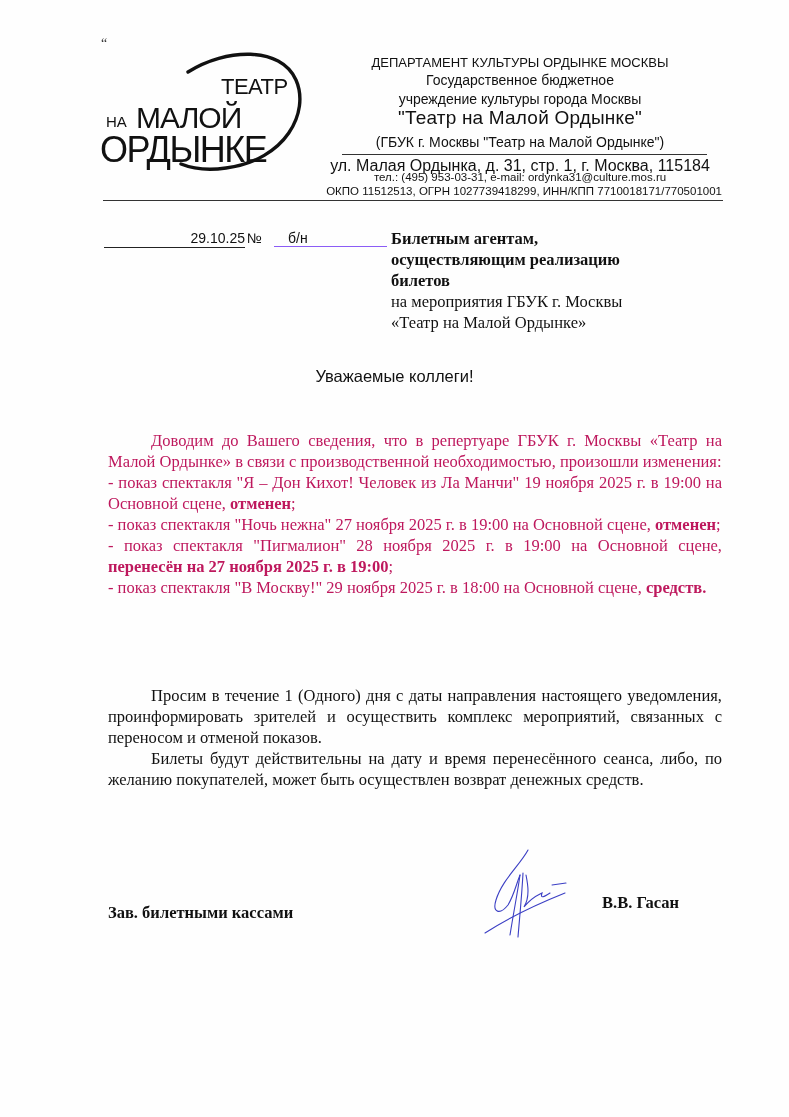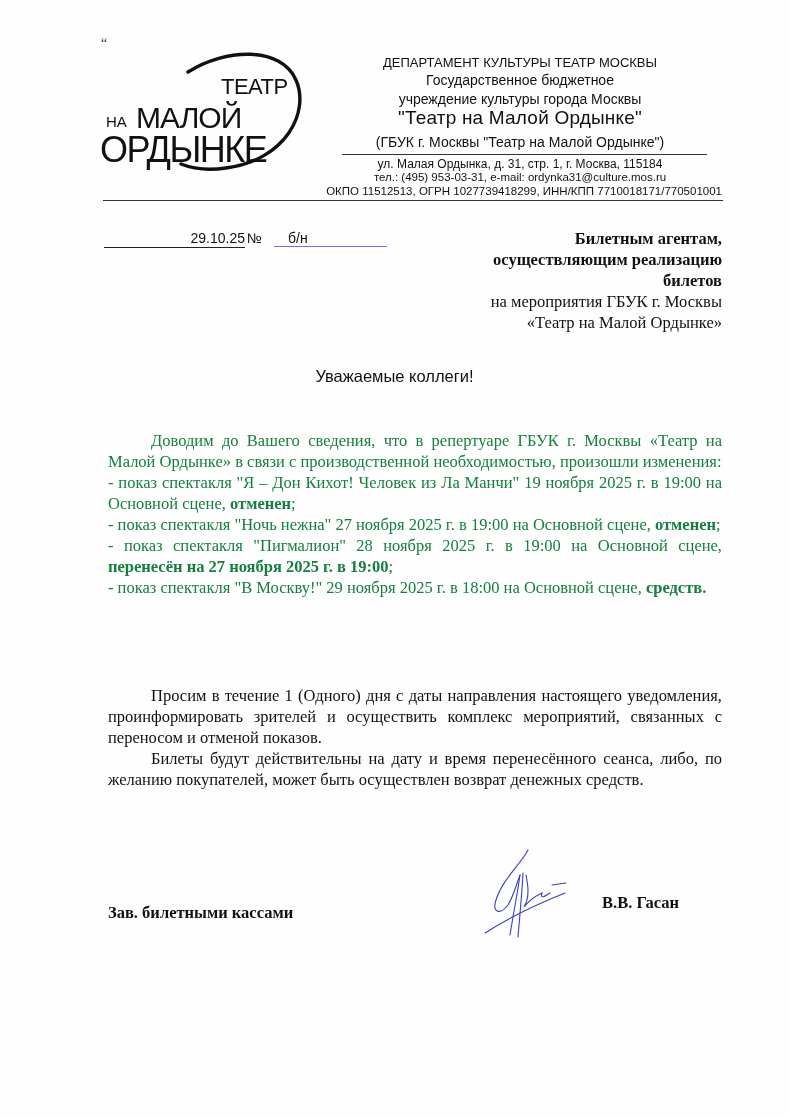--- a/index.html
+++ b/index.html
@@ -7,36 +7,36 @@
   .page { position:absolute; left:0; top:0; width:789px; height:1117px; background:#fefefe; }
   .quote-mark { position:absolute; left:101px; top:36px; font-family:"Liberation Serif", serif; font-size:14px; color:#333; }
   .logo { position:absolute; left:96px; top:50px; width:240px; height:125px; }
   .hdr { position:absolute; left:300px; width:440px; text-align:center; font-family:"Liberation Sans", sans-serif; color:#111; white-space:nowrap; }
   .hdr-dept { top:55px; font-size:13px; left:320px; width:400px; }
   .hdr-line2 { top:72px; font-size:14px; left:320px; width:400px; }
   .hdr-line3 { top:91px; font-size:14px; left:320px; width:400px; }
   .hdr-name { top:107px; font-size:19px; left:320px; width:400px; letter-spacing:0.2px; }
   .hdr-short { top:134px; font-size:14px; left:320px; width:400px; }
   .rule1 { position:absolute; left:342px; top:154px; width:365px; height:1px; background:#333; }
-  .hdr-addr { top:157px; font-size:12px; left:320px; width:400px; }
+  .hdr-addr { top:157px; font-size:16px; left:320px; width:400px; }
   .hdr-tel { top:171px; font-size:11.5px; left:320px; width:400px; }
   .hdr-okpo { top:185px; font-size:11.5px; left:290px; width:432px; text-align:right; }
   .rule2 { position:absolute; left:103px; top:200px; width:620px; height:1px; background:#333; }
 
   .date-row { position:absolute; left:104px; top:229px; font-family:"Liberation Sans", sans-serif; font-size:14px; }
   .date-field { position:absolute; left:0; top:0; width:137px; border-bottom:1px solid #222; text-align:right; padding-left:4px; height:18px; line-height:18px; }
   .no-sign { position:absolute; left:143px; top:0; height:18px; line-height:18px; }
   .no-field { position:absolute; left:170px; top:0; width:113px; border-bottom:1px solid #8b5cf6; height:18px; line-height:18px; padding-left:14px; box-sizing:border-box; }
 
-  .addressee { position:absolute; left:406px; top:228px; width:316px; text-align:right; font-family:"Liberation Serif", serif; font-size:16.5px; line-height:21px; color:#111; }
+  .addressee { position:absolute; left:391px; top:228px; width:316px; text-align:left; font-family:"Liberation Serif", serif; font-size:16.5px; line-height:21px; color:#111; }
   .addressee .b { font-weight:bold; }
 
   .greeting { position:absolute; left:0; width:789px; top:367px; text-align:center; font-family:Liberation Sans, sans-serif; font-size:16.5px; }
 
-  .body { position:absolute; left:108px; top:430px; width:614px; font-family:"Liberation Serif", serif; font-size:16.5px; line-height:21px; color:#15803d; }
+  .body { position:absolute; left:108px; top:430px; width:614px; font-family:"Liberation Serif", serif; font-size:16.5px; line-height:21px; color:#be185d; }
   .p { text-align:justify; margin:0; }
   .indent { text-indent:43px; }
   .b { font-weight:bold; }
   .body .item { margin:0; }
   .para2 { position:absolute; left:108px; top:685px; width:614px; font-family:"Liberation Serif", serif; font-size:16.5px; line-height:21px; }
 
   .sig-title { position:absolute; left:108px; top:903px; font-family:"Liberation Serif", serif; font-size:16.5px; font-weight:bold; }
   .sig-name { position:absolute; left:602px; top:893px; font-family:"Liberation Serif", serif; font-size:16.5px; font-weight:bold; }
   .signature { position:absolute; left:480px; top:845px; width:100px; height:95px; }
 </style>
@@ -48,21 +48,21 @@
   <span class="quote-mark">“</span>
 
   <svg class="logo" viewBox="0 0 240 125" xmlns="http://www.w3.org/2000/svg">
     <path d="M 92 22 C 130 -2, 185 -4, 200 30 C 214 62, 190 110, 130 118 C 110 121, 95 118, 85 114" fill="none" stroke="#111" stroke-width="3.4" stroke-linecap="round"></path>
     <text x="125" y="44" font-family="Liberation Sans, sans-serif" font-size="22" fill="#111" letter-spacing="-0.5">ТЕАТР</text>
     <text x="10" y="77" font-family="Liberation Sans, sans-serif" font-size="15" fill="#111">НА</text>
     <text x="40" y="78" font-family="Liberation Sans, sans-serif" font-size="30" fill="#111" letter-spacing="-1">МАЛОЙ</text>
     <text x="4" y="112" font-family="Liberation Sans, sans-serif" font-size="36" fill="#111" letter-spacing="-1.5">ОРДЫНКЕ</text>
   </svg>
 
-  <div class="hdr hdr-dept">ДЕПАРТАМЕНТ КУЛЬТУРЫ ТЕАТР МОСКВЫ</div>
+  <div class="hdr hdr-dept">ДЕПАРТАМЕНТ КУЛЬТУРЫ ОРДЫНКЕ МОСКВЫ</div>
   <div class="hdr hdr-line2">Государственное бюджетное</div>
   <div class="hdr hdr-line3">учреждение культуры города Москвы</div>
   <div class="hdr hdr-name">"Театр на Малой Ордынке"</div>
   <div class="hdr hdr-short">(ГБУК г. Москвы "Театр на Малой Ордынке")</div>
   <div class="rule1"></div>
   <div class="hdr hdr-addr">ул. Малая Ордынка, д. 31, стр. 1, г. Москва, 115184</div>
   <div class="hdr hdr-tel">тел.: (495) 953-03-31, e-mail: ordynka31@culture.mos.ru</div>
   <div class="hdr hdr-okpo">ОКПО 11512513, ОГРН 1027739418299, ИНН/КПП 7710018171/770501001</div>
   <div class="rule2"></div>
 

